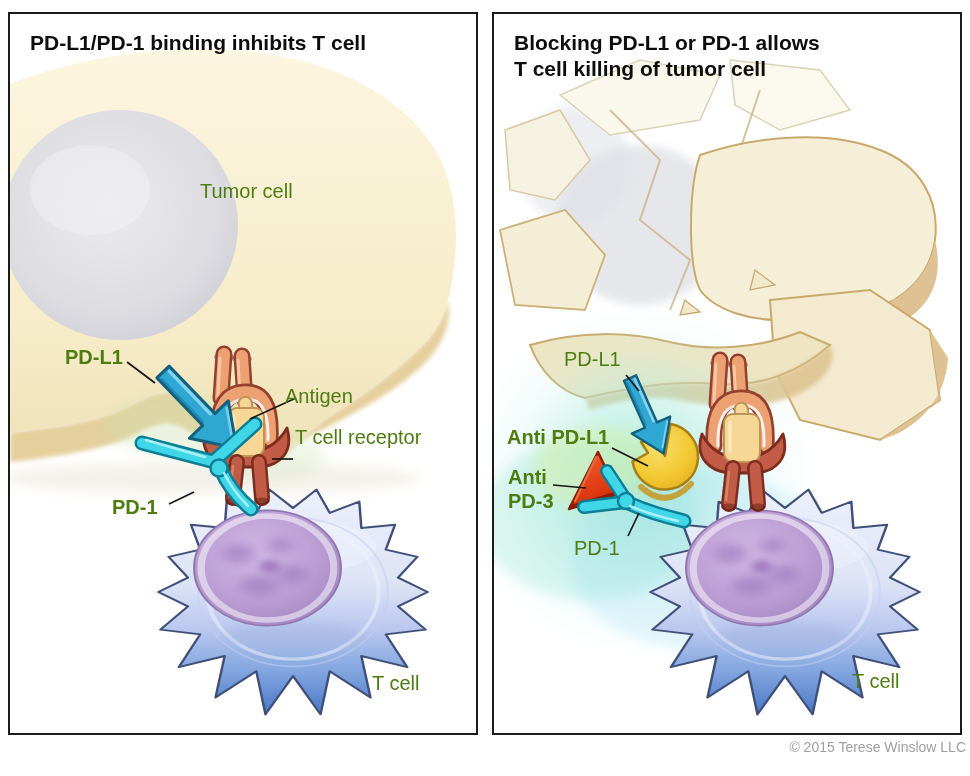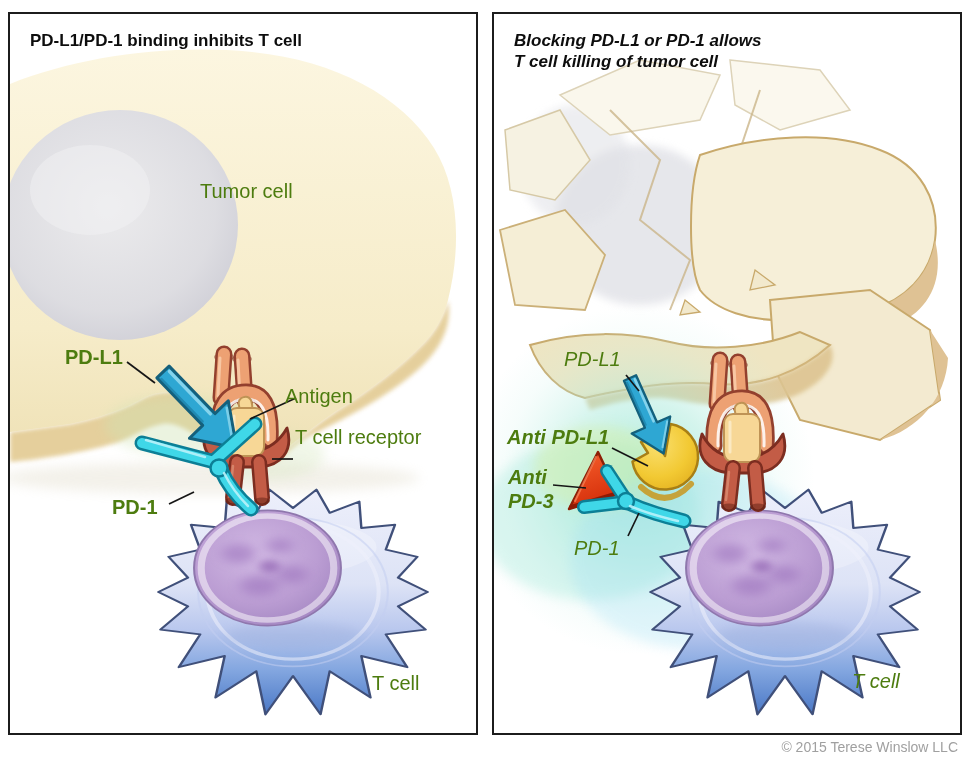--- a/index.html
+++ b/index.html
@@ -5,35 +5,35 @@
   html,body{margin:0;padding:0;}
   body{
     width:970px;height:776px;position:relative;background:#ffffff;
     font-family:"Liberation Sans", sans-serif;color:#111;overflow:hidden;
   }
   .panel{
     position:absolute;top:12px;width:466px;height:719px;
     border:2px solid #1c1c1c;background:#fff;
   }
   #leftPanel{left:8px;}
-  #rightPanel{left:492px;font-style:italic;}
+  #rightPanel{left:492px;}
   .panel > svg{position:absolute;left:0;top:0;width:466px;height:719px;}
   .title{
     position:absolute;left:20px;top:16px;z-index:3;
-    font-size:17px;font-weight:bold;line-height:1.24;color:#0d0d0d;
+    font-size:21px;font-weight:bold;line-height:1.24;color:#0d0d0d;
     white-space:nowrap;
   }
   .lbl{
     position:absolute;z-index:3;font-size:20px;line-height:1.18;
     color:#4d7c0f;white-space:nowrap;
   }
   .lbl.bold{font-weight:bold;}
   .lbl.wrap{white-space:normal;}
   .credit{
-    position:absolute;right:12px;top:739px;text-align:right;z-index:3;
+    position:absolute;right:4px;top:739px;text-align:right;z-index:3;
     font-size:14px;line-height:1.22;color:#a0a0a0;
   }
 </style>
 </head>
 <body>
 
 <svg width="0" height="0" style="position:absolute" aria-hidden="true">
   <defs>
     <linearGradient id="gTumor" x1="0" y1="0" x2="0" y2="1">
       <stop offset="0" stop-color="#fcf6e0"></stop>

